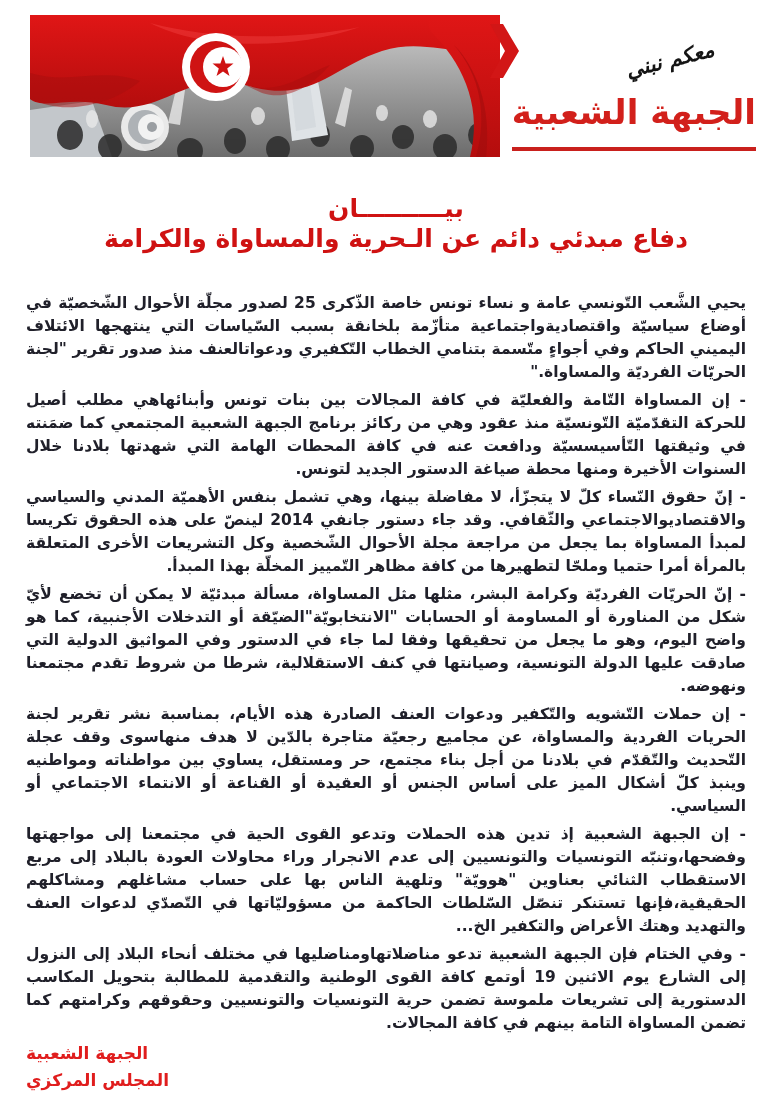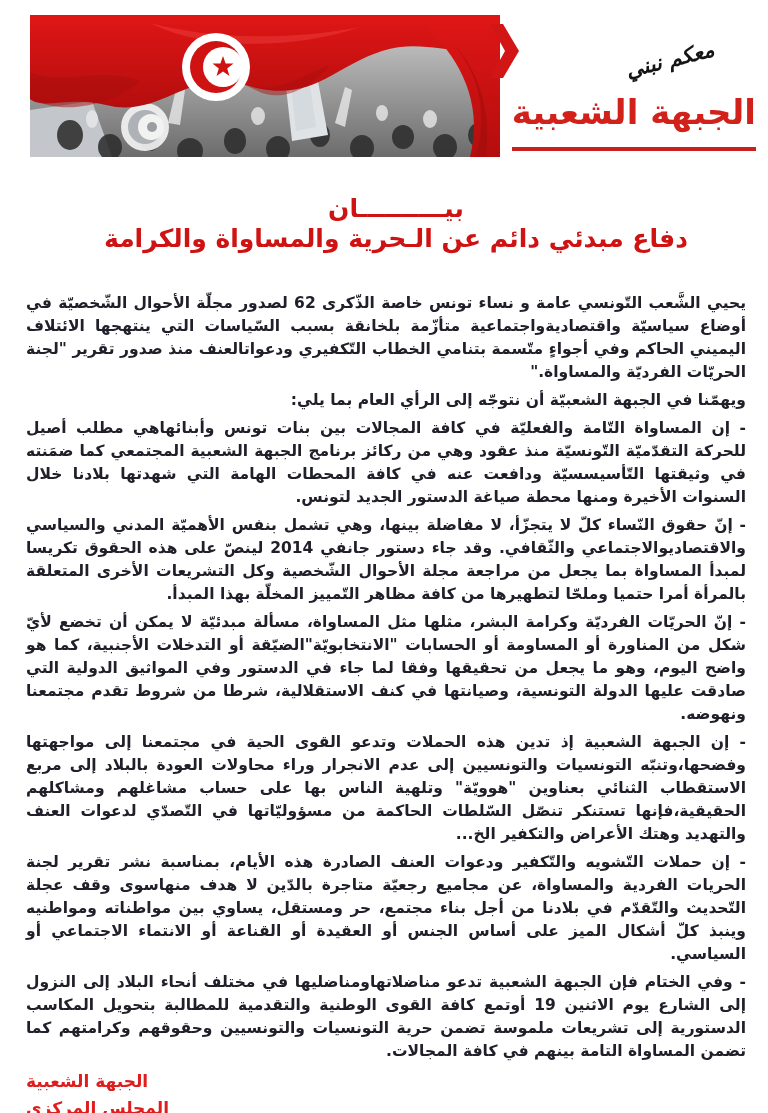--- a/index.html
+++ b/index.html
@@ -119,27 +119,26 @@
   <div class="slogan">معكم نبني</div>
   <div class="logo">الجبهة الشعبية</div>
   <div class="logo-underline"></div>
 
   <div class="title-block">
     <div class="title-line1">بيــــــــــان</div>
     <div class="title-line3">دفاع مبدئي دائم عن الـحرية والمساواة والكرامة</div>
   </div>
 
   <div class="content">
-    <p>يحيي الشَّعب التّونسي عامة و نساء تونس خاصة الذّكرى 62 لصدور مجلّة الأحوال الشّخصيّة في أوضاع سياسيّة واقتصاديةواجتماعية متأزّمة بلخانقة بسبب السّياسات التي ينتهجها الائتلاف اليميني الحاكم وفي أجواءٍ متّسمة بتنامي الخطاب التّكفيري ودعواتالعنف منذ صدور تقرير "لجنة الحريّات الفرديّة والمساواة."</p>
-    <p>ويهمّنا في الجبهة الشعبيّة أن نتوجّه إلى الرأي العام بما يلي:</p>
+    <p>يحيي الشَّعب التّونسي عامة و نساء تونس خاصة الذّكرى 25 لصدور مجلّة الأحوال الشّخصيّة في أوضاع سياسيّة واقتصاديةواجتماعية متأزّمة بلخانقة بسبب السّياسات التي ينتهجها الائتلاف اليميني الحاكم وفي أجواءٍ متّسمة بتنامي الخطاب التّكفيري ودعواتالعنف منذ صدور تقرير "لجنة الحريّات الفرديّة والمساواة."</p>
     <p>- إن المساواة التّامة والفعليّة في كافة المجالات بين بنات تونس وأبنائهاهي مطلب أصيل للحركة التقدّميّة التّونسيّة منذ عقود وهي من ركائز برنامج الجبهة الشعبية المجتمعي كما ضمَنته في وثيقتها التّأسيسسيّة ودافعت عنه في كافة المحطات الهامة التي شهدتها بلادنا خلال السنوات الأخيرة ومنها محطة صياغة الدستور الجديد لتونس.</p>
     <p>- إنّ حقوق النّساء كلّ لا يتجزّأ، لا مفاضلة بينها، وهي تشمل بنفس الأهميّة المدني والسياسي والاقتصاديوالاجتماعي والثّقافي. وقد جاء دستور جانفي 2014 لينصّ على هذه الحقوق تكريسا لمبدأ المساواة بما يجعل من مراجعة مجلة الأحوال الشّخصية وكل التشريعات الأخرى المتعلقة بالمرأة أمرا حتميا وملحّا لتطهيرها من كافة مظاهر التّمييز المخلّة بهذا المبدأ.</p>
     <p>- إنّ الحريّات الفرديّة وكرامة البشر، مثلها مثل المساواة، مسألة مبدئيّة لا يمكن أن تخضع لأيّ شكل من المناورة أو المساومة أو الحسابات "الانتخابويّة"الضيّقة أو التدخلات الأجنبية، كما هو واضح اليوم، وهو ما يجعل من تحقيقها وفقا لما جاء في الدستور وفي المواثيق الدولية التي صادقت عليها الدولة التونسية، وصيانتها في كنف الاستقلالية، شرطا من شروط تقدم مجتمعنا ونهوضه.</p>
+    <p>- إن حملات التّشويه والتّكفير ودعوات العنف الصادرة هذه الأيام، بمناسبة نشر تقرير لجنة الحريات الفردية والمساواة، عن مجاميع رجعيّة متاجرة بالدّين لا هدف منهاسوى وقف عجلة التّحديث والتّقدّم في بلادنا من أجل بناء مجتمع، حر ومستقل، يساوي بين مواطناته ومواطنيه وينبذ كلّ أشكال الميز على أساس الجنس أو العقيدة أو القناعة أو الانتماء الاجتماعي أو السياسي.</p>
     <p>- إن الجبهة الشعبية إذ تدين هذه الحملات وتدعو القوى الحية في مجتمعنا إلى مواجهتها وفضحها،وتنبّه التونسيات والتونسيين إلى عدم الانجرار وراء محاولات العودة بالبلاد إلى مربع الاستقطاب الثنائي بعناوين "هوويّة" وتلهية الناس بها على حساب مشاغلهم ومشاكلهم الحقيقية،فإنها تستنكر تنصّل السّلطات الحاكمة من مسؤوليّاتها في التّصدّي لدعوات العنف والتهديد وهتك الأعراض والتكفير الخ...</p>
-    <p>- إن حملات التّشويه والتّكفير ودعوات العنف الصادرة هذه الأيام، بمناسبة نشر تقرير لجنة الحريات الفردية والمساواة، عن مجاميع رجعيّة متاجرة بالدّين لا هدف منهاسوى وقف عجلة التّحديث والتّقدّم في بلادنا من أجل بناء مجتمع، حر ومستقل، يساوي بين مواطناته ومواطنيه وينبذ كلّ أشكال الميز على أساس الجنس أو العقيدة أو القناعة أو الانتماء الاجتماعي أو السياسي.</p>
     <p>- وفي الختام فإن الجبهة الشعبية تدعو مناضلاتهاومناضليها في مختلف أنحاء البلاد إلى النزول إلى الشارع يوم الاثنين 19 أوتمع كافة القوى الوطنية والتقدمية للمطالبة بتحويل المكاسب الدستورية إلى تشريعات ملموسة تضمن حرية التونسيات والتونسيين وحقوقهم وكرامتهم كما تضمن المساواة التامة بينهم في كافة المجالات.</p>
 
     <div class="signature">
       <div>الجبهة الشعبية</div>
       <div>المجلس المركزي</div>
     </div>
   </div>
 
 </div>
 

